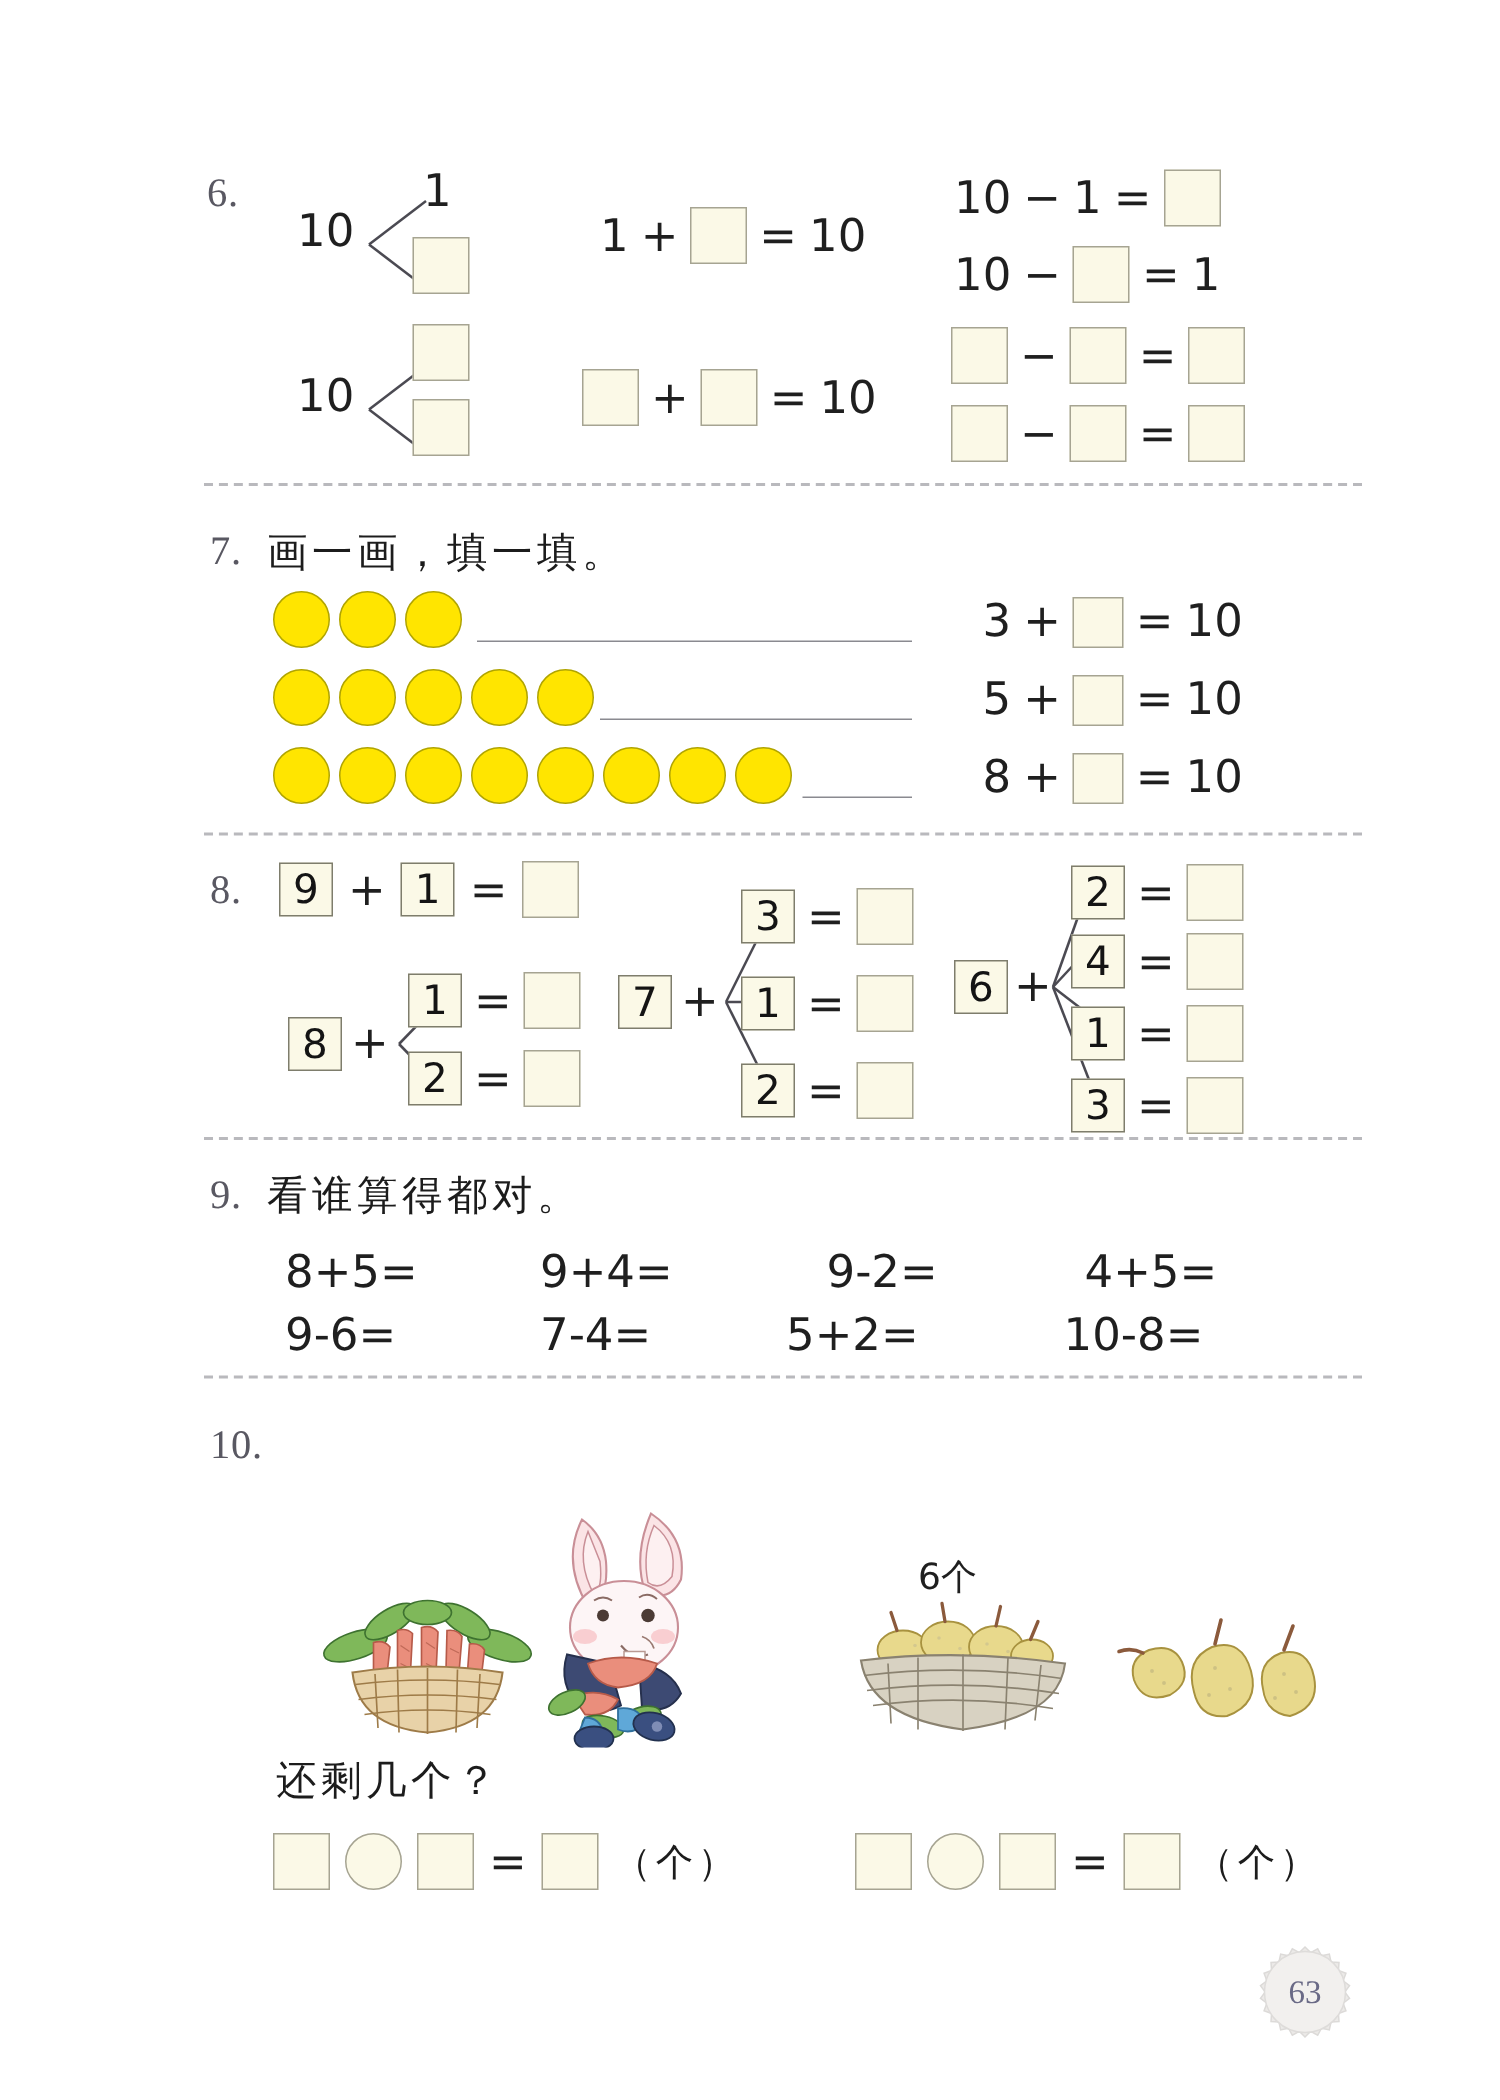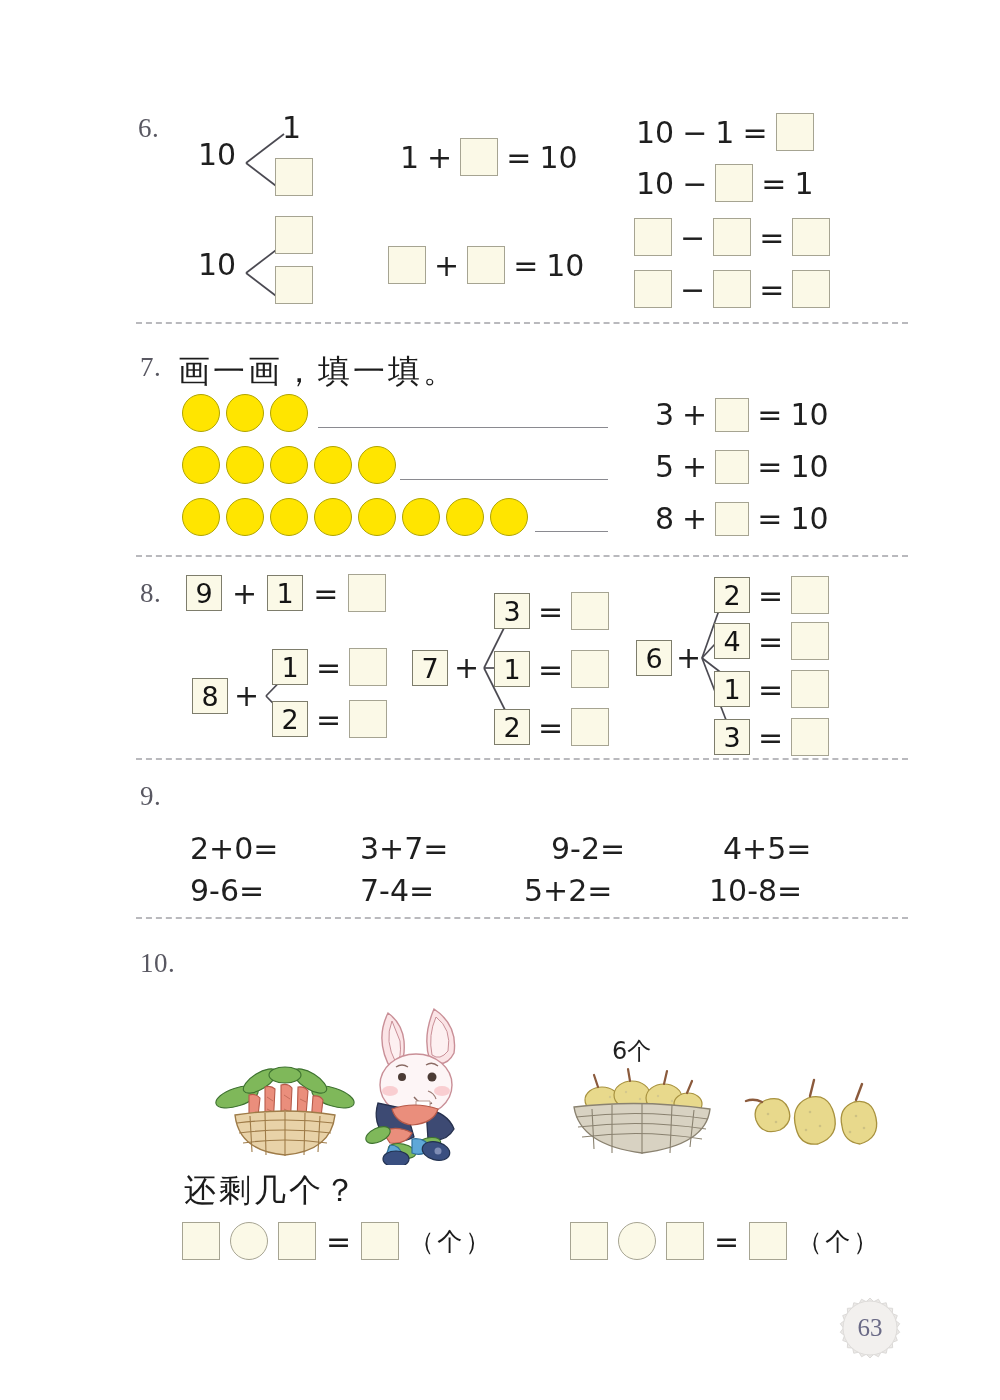--- a/index.html
+++ b/index.html
@@ -10,21 +10,21 @@
   }
   .page{position:absolute;left:0;top:0;width:1000px;height:1400px;}
 
   
   .qnum{
     position:absolute;font-family:"Liberation Serif",serif;
     font-size:27px;color:#595862;letter-spacing:.5px;
   }
   .cn{
     font-family:"Liberation Serif","DejaVu Serif",serif;
-    font-size:32px;color:#1c1c1c;letter-spacing:3px;
+    font-size:27px;color:#1c1c1c;letter-spacing:3px;
   }
   .num{
     font-family:"DejaVu Sans","Liberation Sans",sans-serif;
     font-size:30px;color:#1f1f1f;
   }
   .op{
     font-family:"DejaVu Sans","Liberation Sans",sans-serif;
     font-size:30px;color:#1f1f1f;
   }
   .box{
@@ -61,21 +61,21 @@
   svg.brk{position:absolute;overflow:visible;}
   svg.brk line{stroke:#4b4a52;stroke-width:1.7;}
 
   
   .badge{
     position:absolute;left:838px;top:1296px;width:64px;height:64px;
   }
   .badge .pn{
     position:absolute;left:0;top:0;width:64px;height:64px;
     display:flex;align-items:center;justify-content:center;
-    font-family:"Liberation Serif",serif;font-size:25px;color:#6a6a86;
+    font-family:"Liberation Serif",serif;font-size:22px;color:#6a6a86;
   }
   .wm{
     position:absolute;left:828px;top:1348px;
     font-family:"DejaVu Sans","Liberation Sans",sans-serif;
     font-size:28px;font-weight:bold;color:#4a4a4a;letter-spacing:1px;
     white-space:nowrap;
   }
 </style>
 </head>
 <body>
@@ -275,23 +275,24 @@
   </div>
   <div class="row gap8" style="left:714px;top:718px;">
     <span class="numbox">3</span>
     <span class="op">=</span>
     <span class="box b38"></span>
   </div>
 
   <div class="dashsep" style="top:758px;"></div>
 
   <div class="qnum" style="left:140px;top:781px;">9.</div>
-
-  <div class="num" style="position:absolute;left:190px;top:831px;">2+0=</div>
-  <div class="num" style="position:absolute;left:360px;top:831px;">3+7=</div>
+  <div class="cn" style="position:absolute;left:178px;top:779px;">看谁算得都对。</div>
+
+  <div class="num" style="position:absolute;left:190px;top:831px;">8+5=</div>
+  <div class="num" style="position:absolute;left:360px;top:831px;">9+4=</div>
   <div class="num" style="position:absolute;left:551px;top:831px;">9-2=</div>
   <div class="num" style="position:absolute;left:723px;top:831px;">4+5=</div>
 
   <div class="num" style="position:absolute;left:190px;top:873px;">9-6=</div>
   <div class="num" style="position:absolute;left:360px;top:873px;">7-4=</div>
   <div class="num" style="position:absolute;left:524px;top:873px;">5+2=</div>
   <div class="num" style="position:absolute;left:709px;top:873px;">10-8=</div>
 
   <div class="dashsep" style="top:917px;"></div>
 

